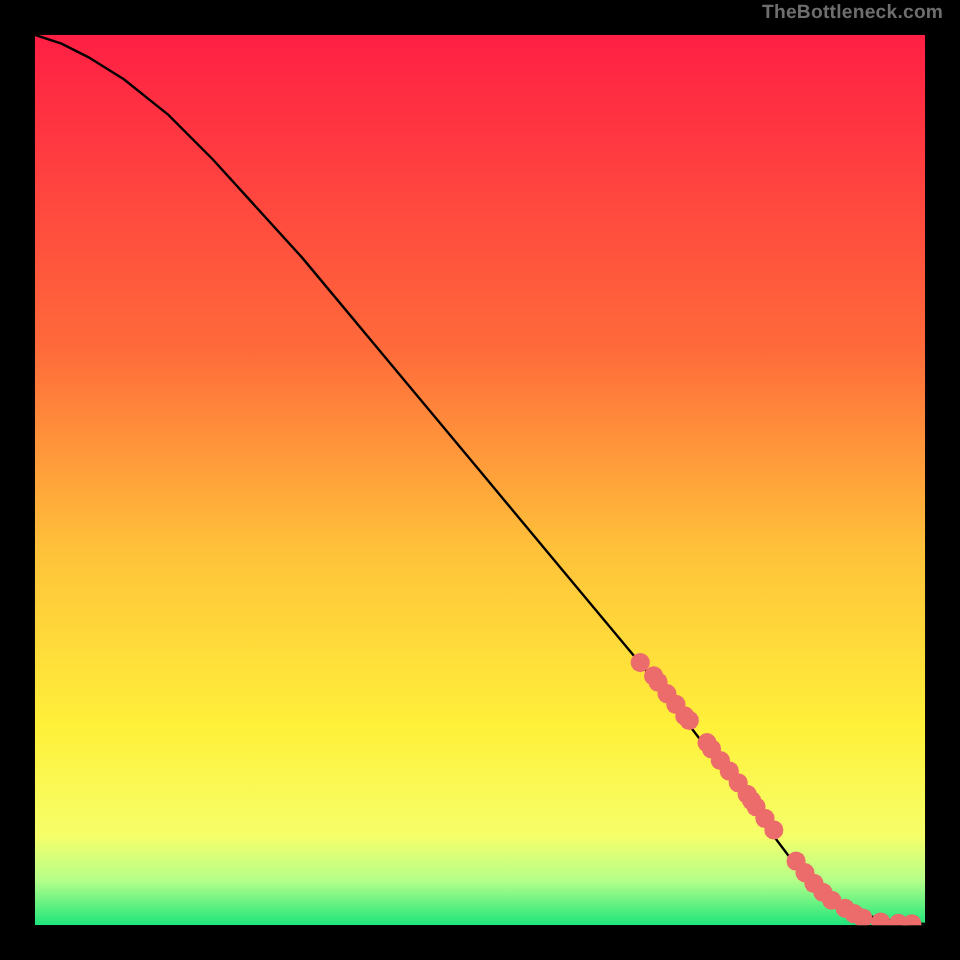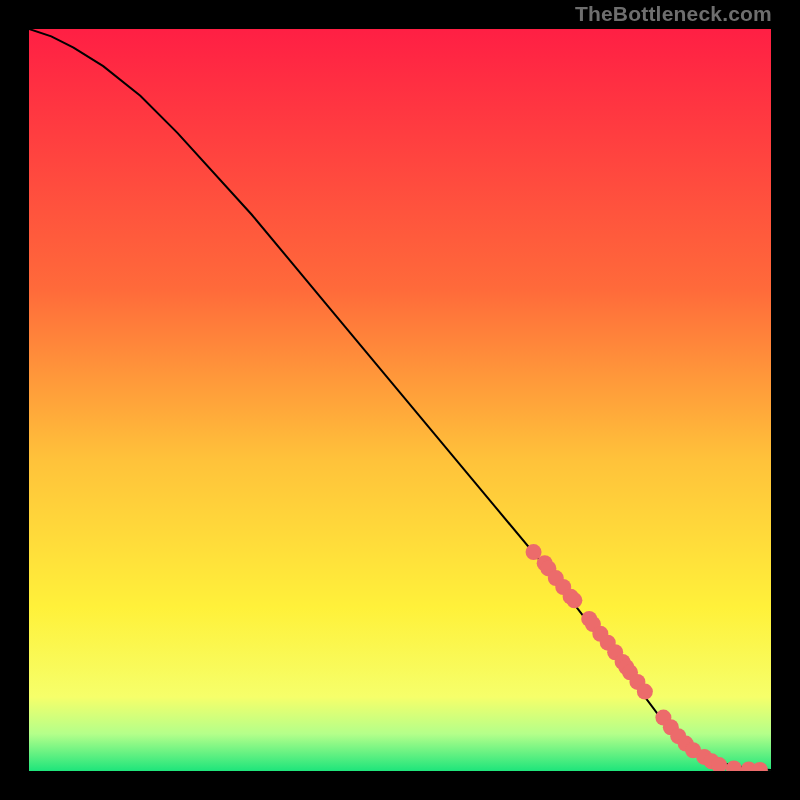--- a/index.html
+++ b/index.html
@@ -15,23 +15,23 @@
     position: absolute;
     left: 0;
     top: 0;
     width: 800px;
     height: 800px;
     background: #000;
   }
   .watermark {
     position: absolute;
     top: 2px;
-    right: 28px;
+    right: 14px;
     color: #6e6e6e;
-    font-size: 21px;
+    font-size: 16px;
     font-weight: 600;
     letter-spacing: 0.2px;
   }
   .plot {
     position: absolute;
     left: 29px;
     top: 29px;
     width: 742px;
     height: 742px;
   }

